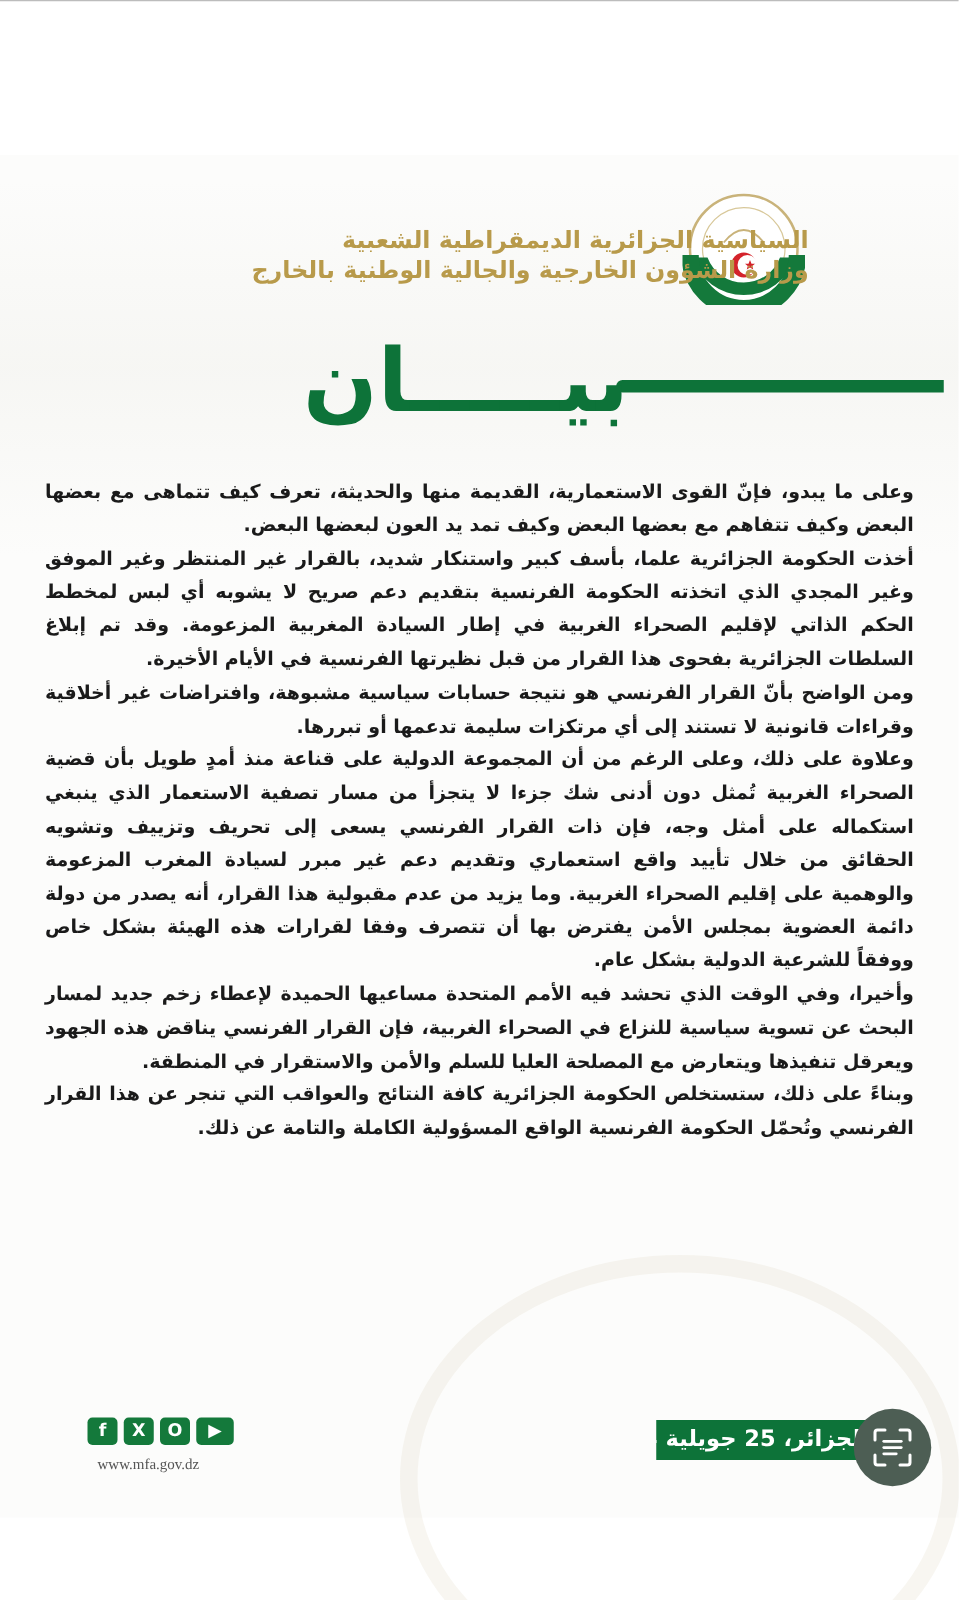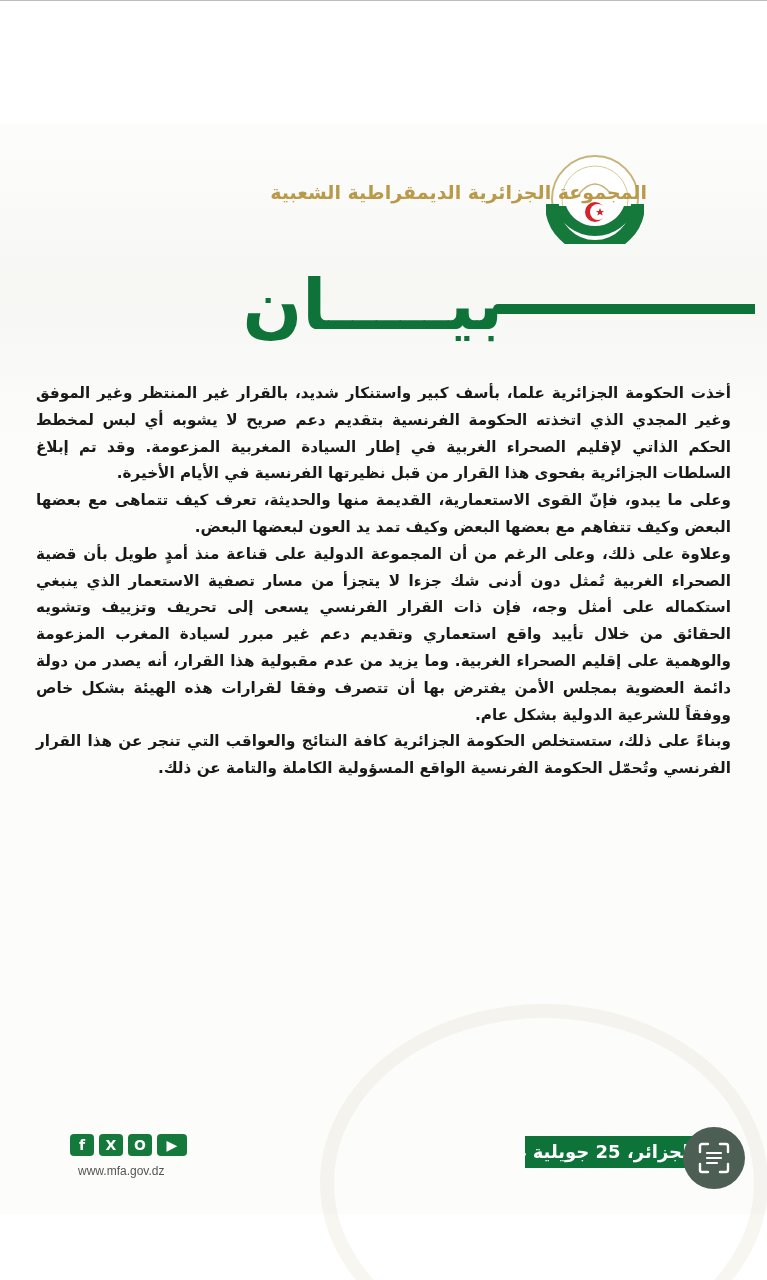--- a/index.html
+++ b/index.html
@@ -47,21 +47,21 @@
   }
   .body p { margin:0; }
   .footer-left { position:absolute; left:70px; top:1134px; }
   .socials { display:flex; gap:5px; }
   .social {
     width:24px; height:22px; background:#14793b; border-radius:4px;
     color:#fff; font-size:14px; font-weight:bold; display:flex; align-items:center; justify-content:center;
     font-family:"DejaVu Sans", sans-serif;
   }
   .social.yt { width:30px; }
-  .site { margin-top:8px; font-size:12px; color:#555; font-family:Liberation Sans, sans-serif; padding-left:8px; }
+  .site { margin-top:8px; font-size:12px; color:#555; font-family:Liberation Serif, serif; padding-left:8px; }
   .date-badge {
     position:absolute; left:525px; top:1136px; width:170px; height:32px; background:#0d7339;
     color:#fff; font-weight:bold; font-size:18px; direction:rtl; text-align:right;
     line-height:32px; padding-right:0; overflow:hidden; white-space:nowrap;
     font-family:"DejaVu Sans", sans-serif;
   }
   .date-badge span { display:inline-block; margin-right:0; }
   .scan-btn {
     position:absolute; left:683px; top:1127px; width:62px; height:62px; border-radius:50%;
     background:#4d5e54; display:flex; align-items:center; justify-content:center;
@@ -84,32 +84,35 @@
     <path d="M8 52 A43 43 0 0 0 90 52 L78 52 A31 31 0 0 1 20 52 Z" fill="#14793b"></path>
     <path d="M6 50 A43 43 0 0 0 92 50" fill="none" stroke="#14793b" stroke-width="14"></path>
     <circle cx="49" cy="58" r="10" fill="#d4232b"></circle>
     <circle cx="52" cy="58" r="8" fill="#ffffff"></circle>
     <polygon points="54,54 55.2,57 58,57 55.8,58.8 56.6,61.6 54,60 51.4,61.6 52.2,58.8 50,57 52.8,57" fill="#d4232b"></polygon>
     <path d="M33 40 Q49 20 65 40" fill="none" stroke="#c9b37a" stroke-width="1.5"></path>
   </svg>
 </div>
 
 <div class="header">
-  <div class="line1">المجموعة الجزائرية الديمقراطية الشعبية</div>
+  <div class="line1">السياسية الجزائرية الديمقراطية الشعبية</div>
+  <div class="line2">وزارة الشؤون الخارجية والجالية الوطنية بالخارج</div>
 </div>
 
 <div class="title-wrap">
   <div class="title-bar"></div>
   <div class="title-text">بيـــــان</div>
 </div>
 
 <div class="body">
+  <p>وعلى ما يبدو، فإنّ القوى الاستعمارية، القديمة منها والحديثة، تعرف كيف تتماهى مع بعضها البعض وكيف تتفاهم مع بعضها البعض وكيف تمد يد العون لبعضها البعض.</p>
   <p>أخذت الحكومة الجزائرية علما، بأسف كبير واستنكار شديد، بالقرار غير المنتظر وغير الموفق وغير المجدي الذي اتخذته الحكومة الفرنسية بتقديم دعم صريح لا يشوبه أي لبس لمخطط الحكم الذاتي لإقليم الصحراء الغربية في إطار السيادة المغربية المزعومة. وقد تم إبلاغ السلطات الجزائرية بفحوى هذا القرار من قبل نظيرتها الفرنسية في الأيام الأخيرة.</p>
-  <p>وعلى ما يبدو، فإنّ القوى الاستعمارية، القديمة منها والحديثة، تعرف كيف تتماهى مع بعضها البعض وكيف تتفاهم مع بعضها البعض وكيف تمد يد العون لبعضها البعض.</p>
+  <p>ومن الواضح بأنّ القرار الفرنسي هو نتيجة حسابات سياسية مشبوهة، وافتراضات غير أخلاقية وقراءات قانونية لا تستند إلى أي مرتكزات سليمة تدعمها أو تبررها.</p>
   <p>وعلاوة على ذلك، وعلى الرغم من أن المجموعة الدولية على قناعة منذ أمدٍ طويل بأن قضية الصحراء الغربية تُمثل دون أدنى شك جزءا لا يتجزأ من مسار تصفية الاستعمار الذي ينبغي استكماله على أمثل وجه، فإن ذات القرار الفرنسي يسعى إلى تحريف وتزييف وتشويه الحقائق من خلال تأييد واقع استعماري وتقديم دعم غير مبرر لسيادة المغرب المزعومة والوهمية على إقليم الصحراء الغربية. وما يزيد من عدم مقبولية هذا القرار، أنه يصدر من دولة دائمة العضوية بمجلس الأمن يفترض بها أن تتصرف وفقا لقرارات هذه الهيئة بشكل خاص ووفقاً للشرعية الدولية بشكل عام.</p>
+  <p>وأخيرا، وفي الوقت الذي تحشد فيه الأمم المتحدة مساعيها الحميدة لإعطاء زخم جديد لمسار البحث عن تسوية سياسية للنزاع في الصحراء الغربية، فإن القرار الفرنسي يناقض هذه الجهود ويعرقل تنفيذها ويتعارض مع المصلحة العليا للسلم والأمن والاستقرار في المنطقة.</p>
   <p>وبناءً على ذلك، ستستخلص الحكومة الجزائرية كافة النتائج والعواقب التي تنجر عن هذا القرار الفرنسي وتُحمّل الحكومة الفرنسية الواقع المسؤولية الكاملة والتامة عن ذلك.</p>
 </div>
 
 <div class="footer-left">
   <div class="socials">
     <div class="social">f</div>
     <div class="social">X</div>
     <div class="social">O</div>
     <div class="social yt">▶</div>
   </div>

